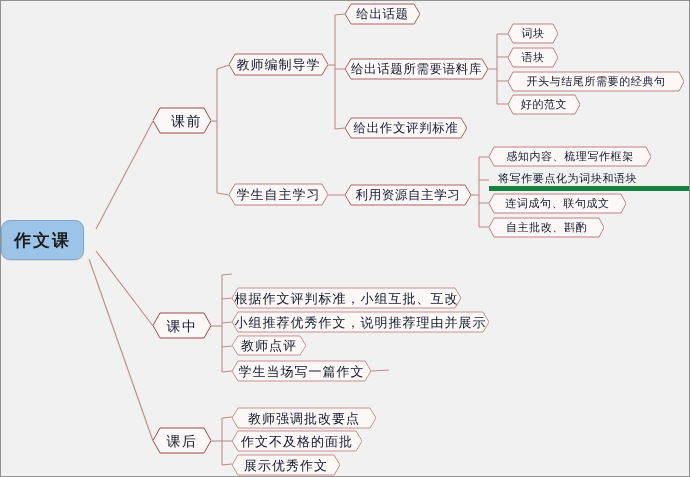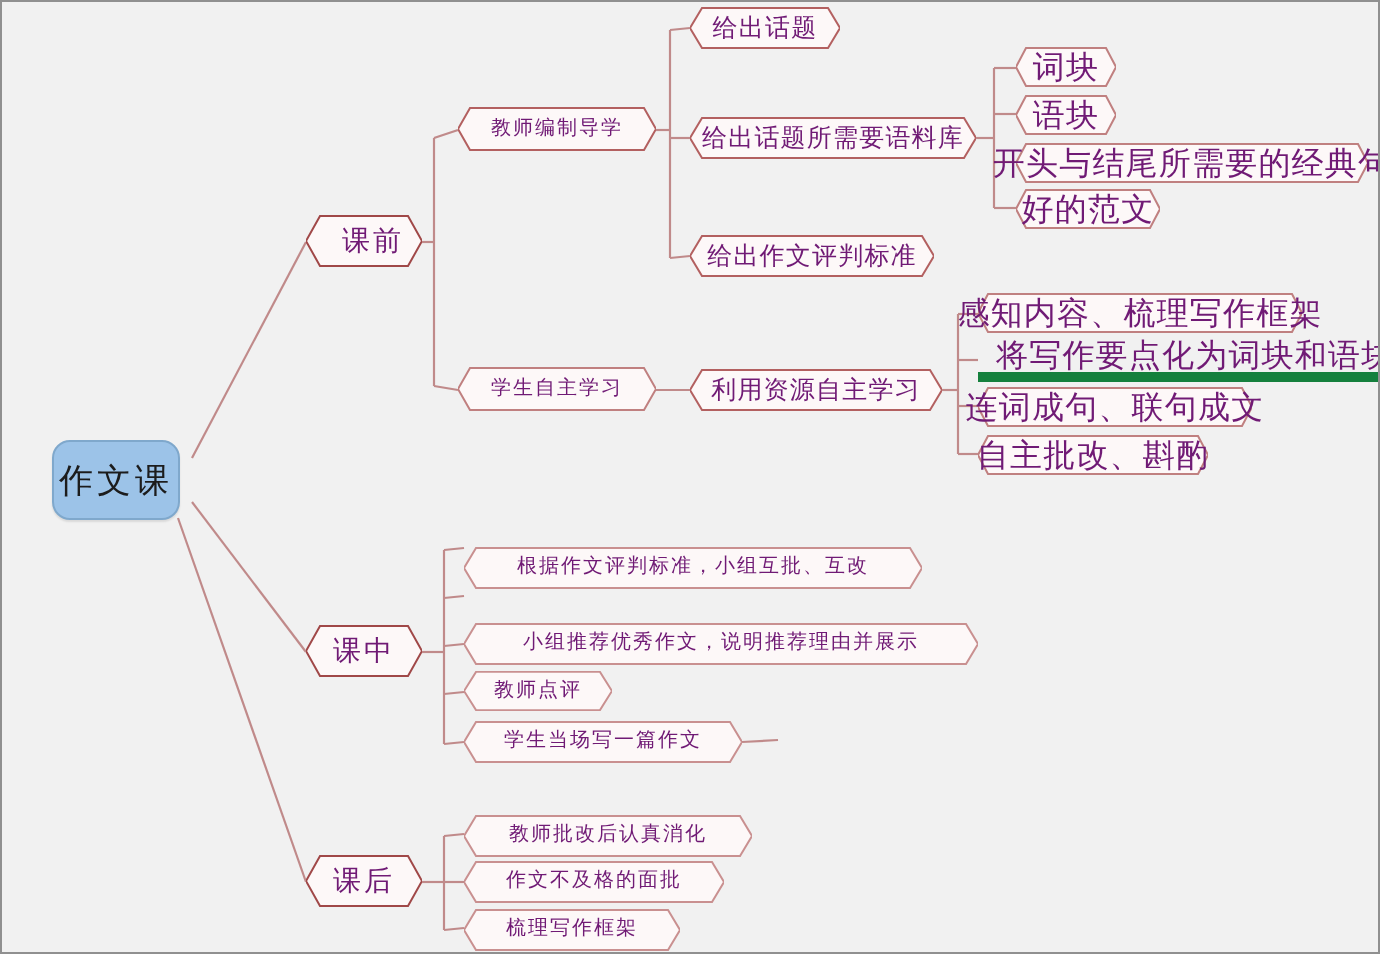--- a/index.html
+++ b/index.html
@@ -43,41 +43,41 @@
     border: 1px solid #7fa8cc;
     border-radius: 9px;
     color: #1c1c1c;
     font-size: 17px;
     letter-spacing: 2px;
     box-shadow: 0 1px 1px rgba(0,0,0,0.10);
     z-index: 5;
   }
   
   .node.topic {
-    color: #701a75;
+    color: #0f172a;
     font-size: 13px;
     z-index: 4;
   }
   .node.topic .hexwrap {
     position: absolute;
     left: 0;
     top: 0;
     width: 100%;
     height: 100%;
   }
   .node.topic .label {
     position: relative;
     z-index: 2;
     padding: 0 9px;
     line-height: 1;
   }
   .node.l1 { font-size: 14px; letter-spacing: 1.5px; }
-  .node.l2 { font-size: 10px; letter-spacing: 1px; }
+  .node.l2 { font-size: 13px; letter-spacing: 1px; }
   .node.l3 { font-size: 12.5px; letter-spacing: 0.6px; }
-  .node.l4 { font-size: 16px; letter-spacing: 0.6px; }
+  .node.l4 { font-size: 11px; letter-spacing: 0.6px; }
   .node.clipped {
     border-bottom: 5px solid #15803d;
   }
 </style>
 </head>
 <body>
 
 <div id="canvas">
 
   <svg id="edges" viewBox="0 0 690 477" xmlns="http://www.w3.org/2000/svg">
@@ -125,21 +125,21 @@
       <path d="M 370 370 L 388 369"></path>
 
       <path d="M 210 440 L 221 440"></path>
       <path d="M 221 417 L 221 464"></path>
       <path d="M 221 417 L 231 416"></path>
       <path d="M 221 440 L 231 440"></path>
       <path d="M 221 464 L 231 463"></path>
     </g>
   </svg>
 
-  <div class="node root" style="left:25px; top:219px; width:64px; height:40px;">
+  <div class="node root" style="left:0; top:219px; width:83px; height:40px;font-weight:bold;">
     <span class="label">作文课</span>
   </div>
 
   <div class="node topic l1" style="left:152px; top:106px; width:58px; height:27px;justify-content:flex-end;">
     <svg class="hexwrap" viewBox="0 0 58 27" preserveAspectRatio="none">
       <path d="M 0 13.5 L 7 1 L 51 1 L 58 13.5 L 51 26 L 7 26 Z" fill="#fdf8f8" stroke="#a04848" stroke-width="1"></path>
     </svg>
     <span class="label">课前</span>
   </div>
 
@@ -246,21 +246,21 @@
   </div>
 
   <div class="node topic l4" style="left:488px; top:216px; width:115px; height:21px;">
     <svg class="hexwrap" viewBox="0 0 115 21" preserveAspectRatio="none">
       <path d="M 0 10.5 L 5 1 L 110 1 L 115 10.5 L 110 20 L 5 20 Z" fill="#fdf8f8" stroke="#c08080" stroke-width="1"></path>
     </svg>
     <span class="label">自主批改、斟酌</span>
   </div>
 
 
-  <div class="node topic l2" style="left:231px; top:272px; width:229px; height:22px;">
+  <div class="node topic l2" style="left:231px; top:286px; width:229px; height:22px;">
     <svg class="hexwrap" viewBox="0 0 229 22" preserveAspectRatio="none">
       <path d="M 0 11 L 6 1 L 223 1 L 229 11 L 223 21 L 6 21 Z" fill="#fdf8f8" stroke="#c99090" stroke-width="1"></path>
     </svg>
     <span class="label">根据作文评判标准，小组互批、互改</span>
   </div>
 
   <div class="node topic l2" style="left:231px; top:310px; width:257px; height:22px;">
     <svg class="hexwrap" viewBox="0 0 257 22" preserveAspectRatio="none">
       <path d="M 0 11 L 6 1 L 251 1 L 257 11 L 251 21 L 6 21 Z" fill="#fdf8f8" stroke="#c99090" stroke-width="1"></path>
     </svg>
@@ -279,30 +279,30 @@
       <path d="M 0 11 L 6 1 L 133 1 L 139 11 L 133 21 L 6 21 Z" fill="#fdf8f8" stroke="#c99090" stroke-width="1"></path>
     </svg>
     <span class="label">学生当场写一篇作文</span>
   </div>
 
 
   <div class="node topic l2" style="left:231px; top:406px; width:144px; height:22px;">
     <svg class="hexwrap" viewBox="0 0 144 22" preserveAspectRatio="none">
       <path d="M 0 11 L 6 1 L 138 1 L 144 11 L 138 21 L 6 21 Z" fill="#fdf8f8" stroke="#c99090" stroke-width="1"></path>
     </svg>
-    <span class="label">教师批改后认真消化</span>
+    <span class="label">教师强调批改要点</span>
   </div>
 
   <div class="node topic l2" style="left:231px; top:429px; width:130px; height:22px;">
     <svg class="hexwrap" viewBox="0 0 130 22" preserveAspectRatio="none">
       <path d="M 0 11 L 6 1 L 124 1 L 130 11 L 124 21 L 6 21 Z" fill="#fdf8f8" stroke="#c99090" stroke-width="1"></path>
     </svg>
     <span class="label">作文不及格的面批</span>
   </div>
 
   <div class="node topic l2" style="left:231px; top:453px; width:108px; height:22px;">
     <svg class="hexwrap" viewBox="0 0 108 22" preserveAspectRatio="none">
       <path d="M 0 11 L 6 1 L 102 1 L 108 11 L 102 21 L 6 21 Z" fill="#fdf8f8" stroke="#c99090" stroke-width="1"></path>
     </svg>
-    <span class="label">梳理写作框架</span>
+    <span class="label">展示优秀作文</span>
   </div>
 
 </div>
 
 </body></html>

